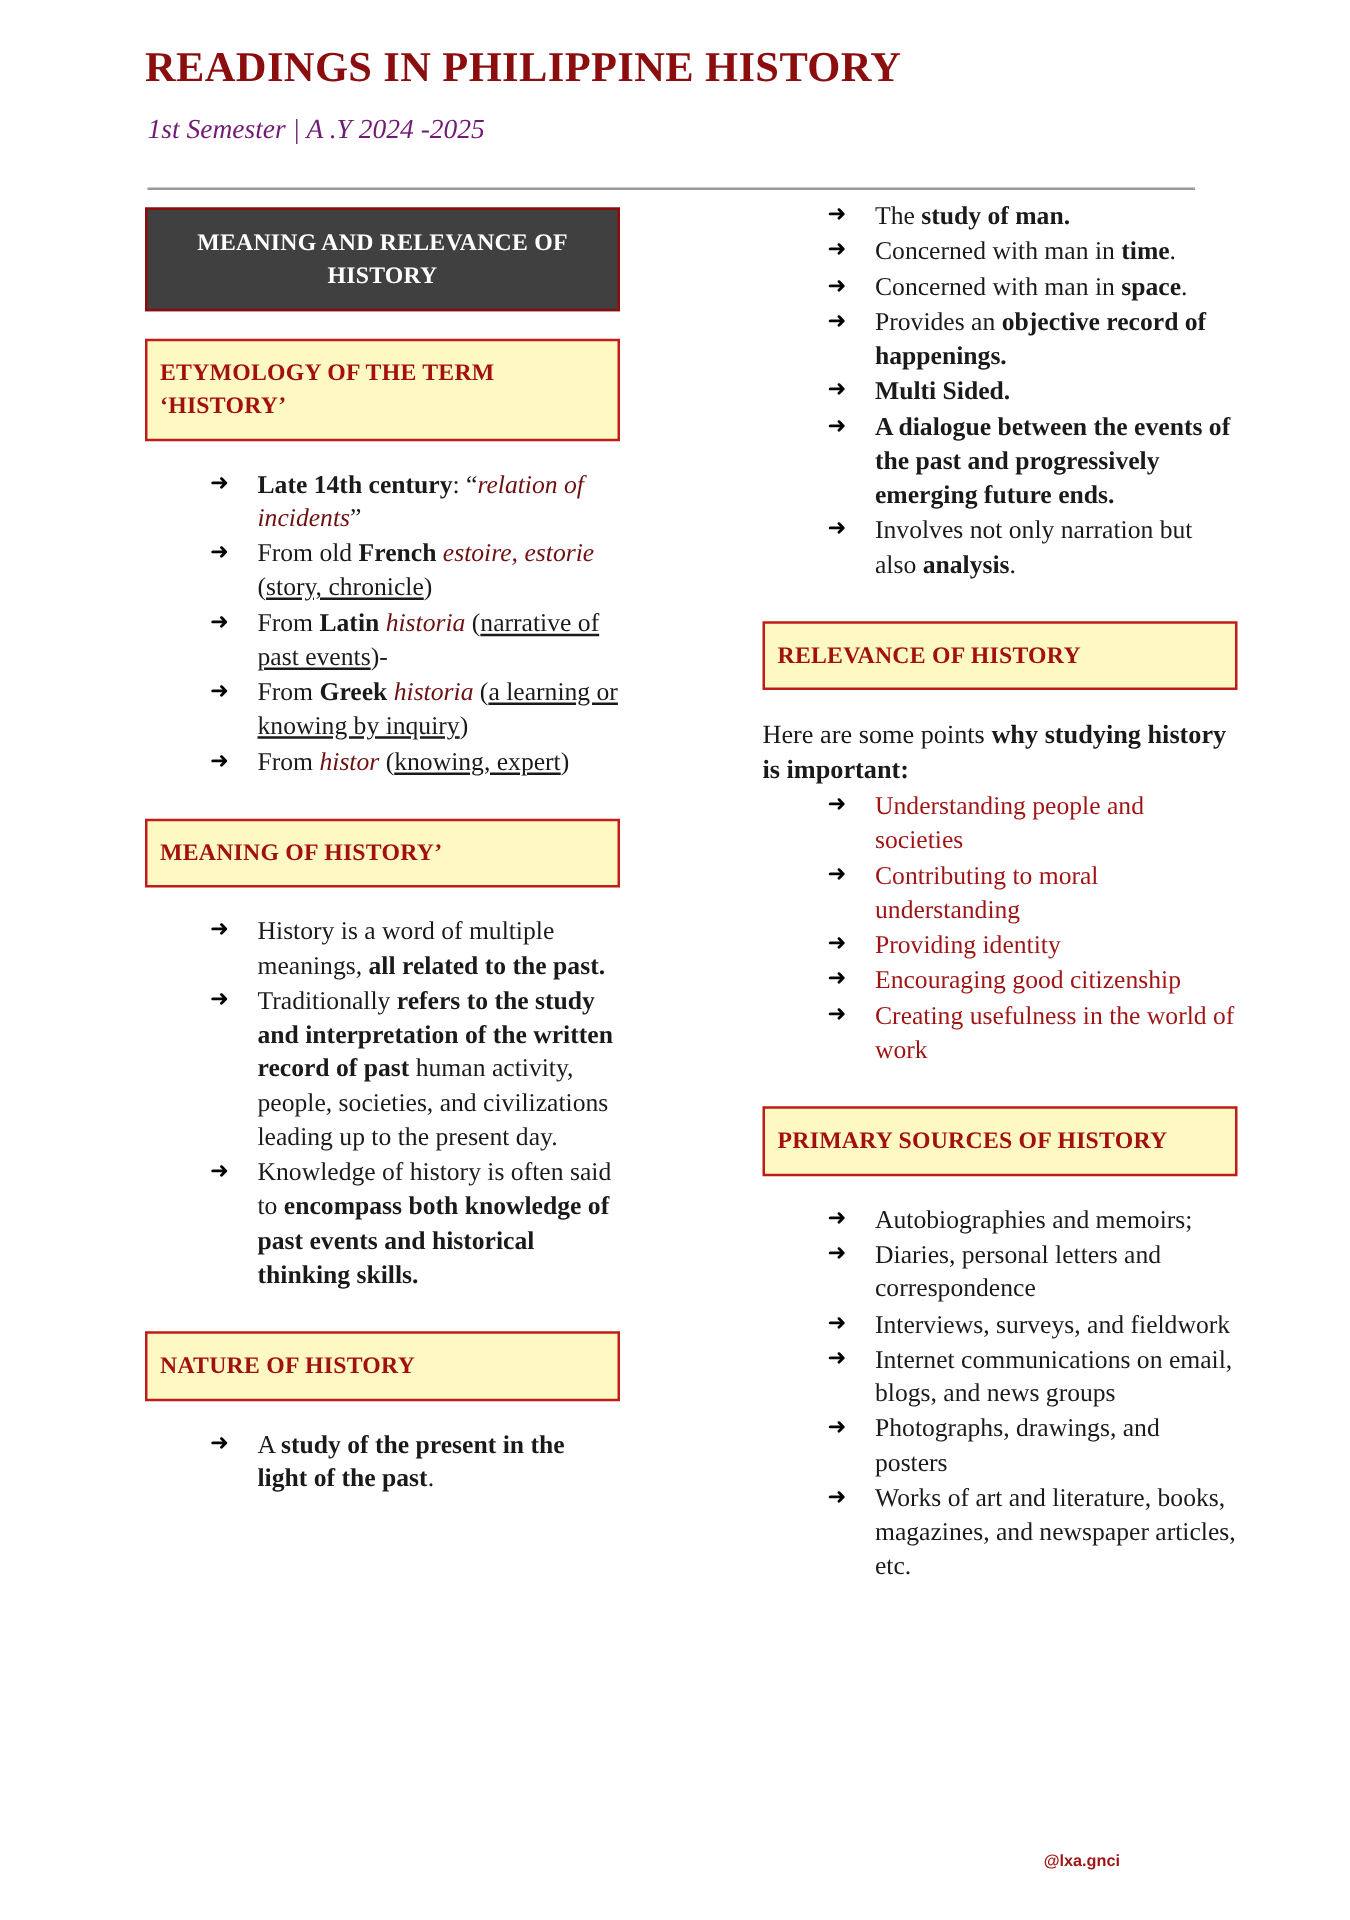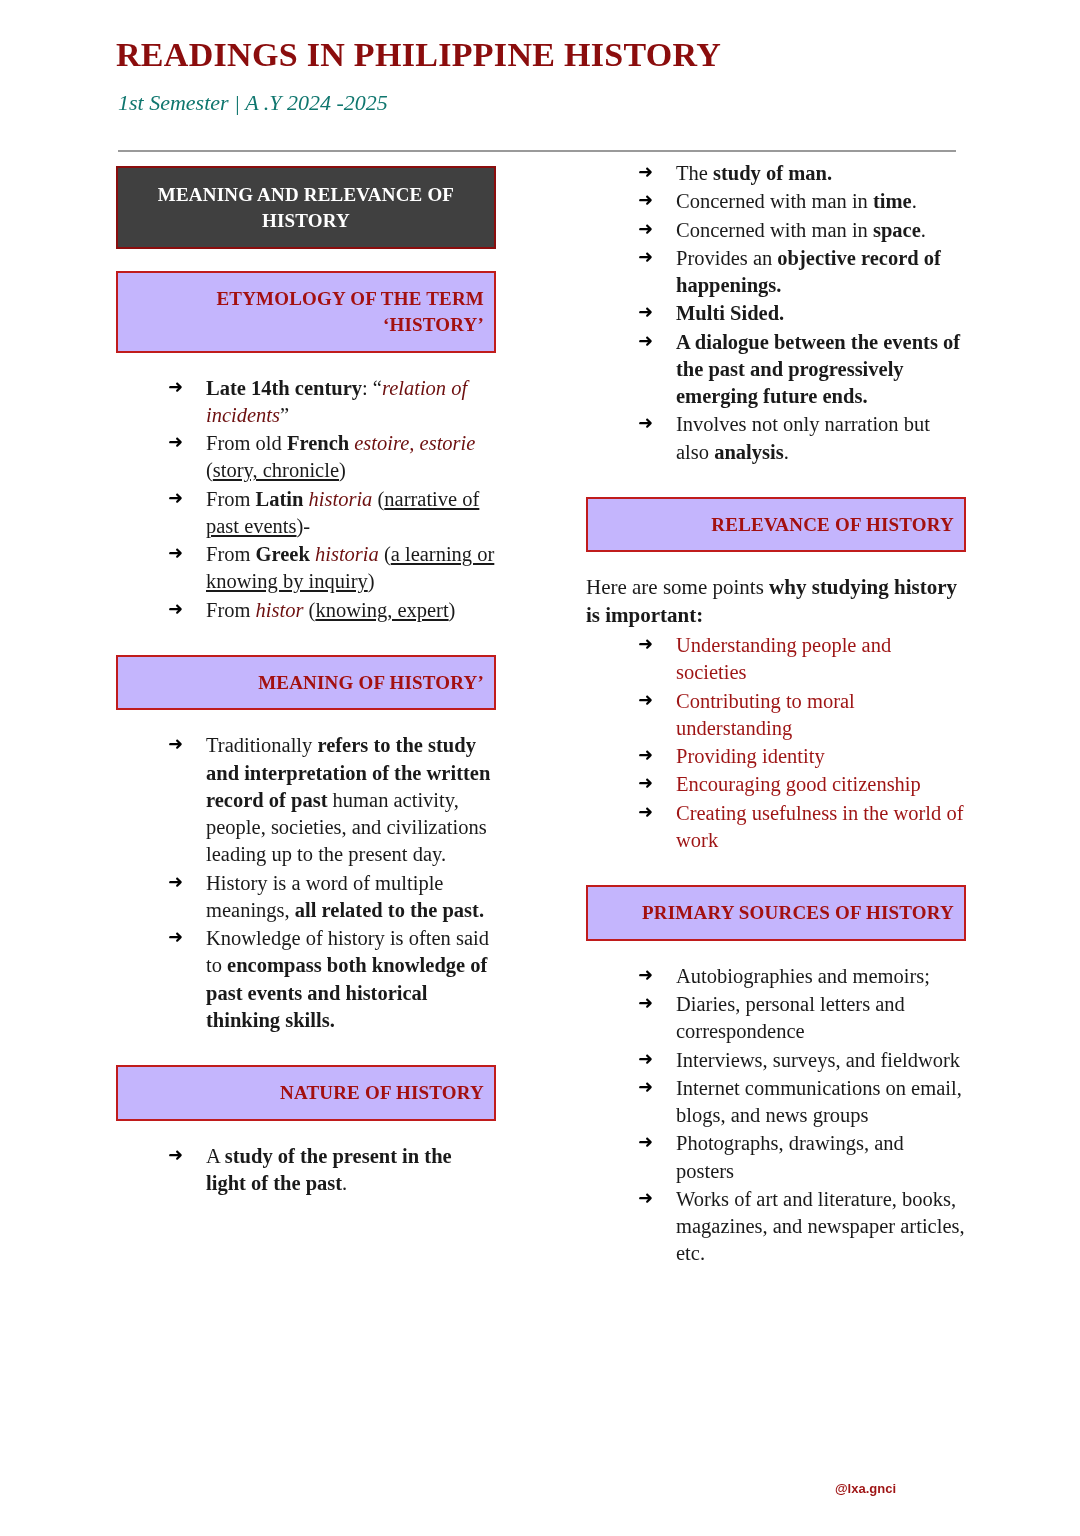--- a/index.html
+++ b/index.html
@@ -31,62 +31,62 @@
     font-weight: bold;
     color: #8b0d0d;
     letter-spacing: 0.3px;
   }
   .doc-subtitle {
     position: absolute;
     left: 118px;
     top: 90px;
     font-size: 22px;
     font-style: italic;
-    color: #0f766e;
+    color: #701a75;
   }
   .rule {
     position: absolute;
     left: 118px;
     top: 150px;
     width: 838px;
     height: 2px;
     background: #9a9a9a;
   }
 
   .col-left {
     position: absolute;
     left: 116px;
     top: 166px;
     width: 380px;
   }
   .col-right {
     position: absolute;
-    left: 586px;
+    left: 610px;
     top: 160px;
     width: 380px;
   }
 
   .banner-filled {
     background: #404040;
     border: 2px solid #8b0d0d;
     color: #ffffff;
     font-weight: bold;
     text-align: center;
     font-size: 19px;
     padding: 14px 10px;
     line-height: 1.35;
     box-sizing: border-box;
     letter-spacing: 0.2px;
   }
   .banner-outline {
-    background: #c4b5fd;
+    background: #fef9c3;
     border: 2.5px solid #c01c1c;
     color: #a31010;
     font-weight: bold;
-    text-align: right;
+    text-align: left;
     font-size: 19px;
     padding: 13px 10px;
     line-height: 1.35;
     box-sizing: border-box;
     letter-spacing: 0.2px;
   }
   .gap-s { height: 22px; }
   .gap-m { height: 30px; }
 
   ul.arrow-list {
@@ -159,22 +159,22 @@
       <li>From <span class="i dk">histor</span> (<span class="u">knowing, expert</span>)</li>
     </ul>
 
     <div class="gap-m"></div>
 
     <div class="banner-outline">MEANING OF HISTORY’</div>
 
     <div class="gap-s"></div>
 
     <ul class="arrow-list">
+      <li>History is a word of multiple meanings, <span class="b">all related to the past.</span></li>
       <li>Traditionally <span class="b">refers to the study and interpretation of the written record of past</span> human activity, people, societies, and civilizations leading up to the present day.</li>
-      <li>History is a word of multiple meanings, <span class="b">all related to the past.</span></li>
       <li>Knowledge of history is often said to <span class="b">encompass both knowledge of past events and historical thinking skills.</span></li>
     </ul>
 
     <div class="gap-m"></div>
 
     <div class="banner-outline">NATURE OF HISTORY</div>
 
     <div class="gap-s"></div>
 
     <ul class="arrow-list">

